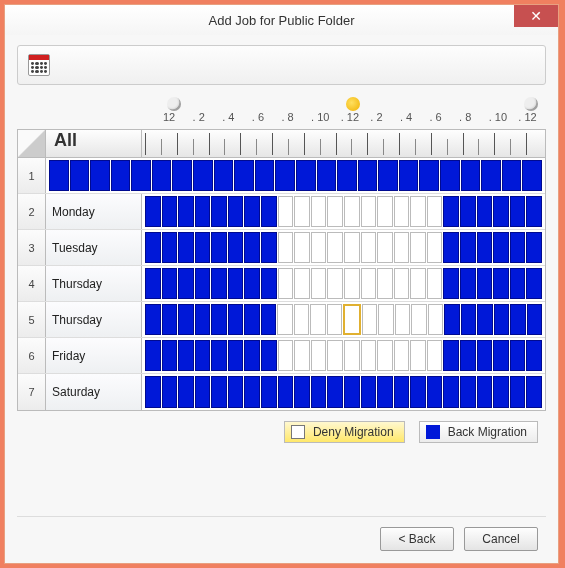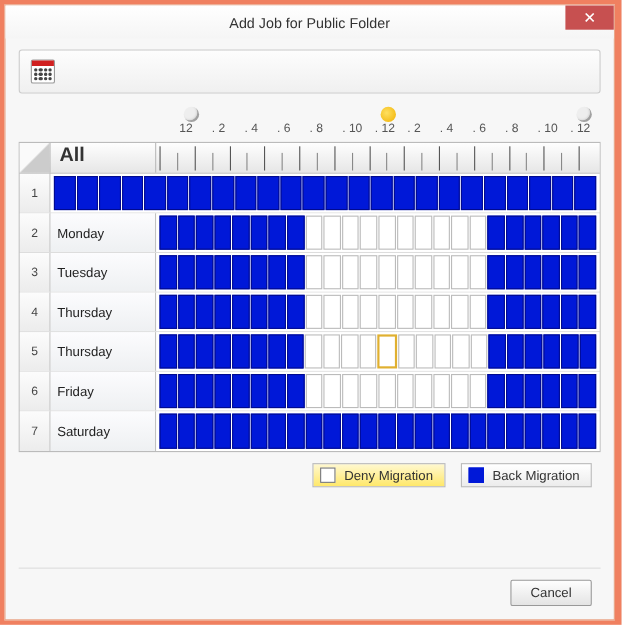--- a/index.html
+++ b/index.html
@@ -495,18 +495,21 @@
         <span>Deny Migration</span>
       </div>
       <div class="item">
         <div class="swatch blue"></div>
         <span>Back Migration</span>
       </div>
     </div>
 
     <div class="footer">
       <div class="btn">
+          <span>&lt; Back</span>
+        </div>
+      <div class="btn">
           <span>Cancel</span>
         </div>
     </div>
 
   </div>
 </div>
 
 </body></html>

